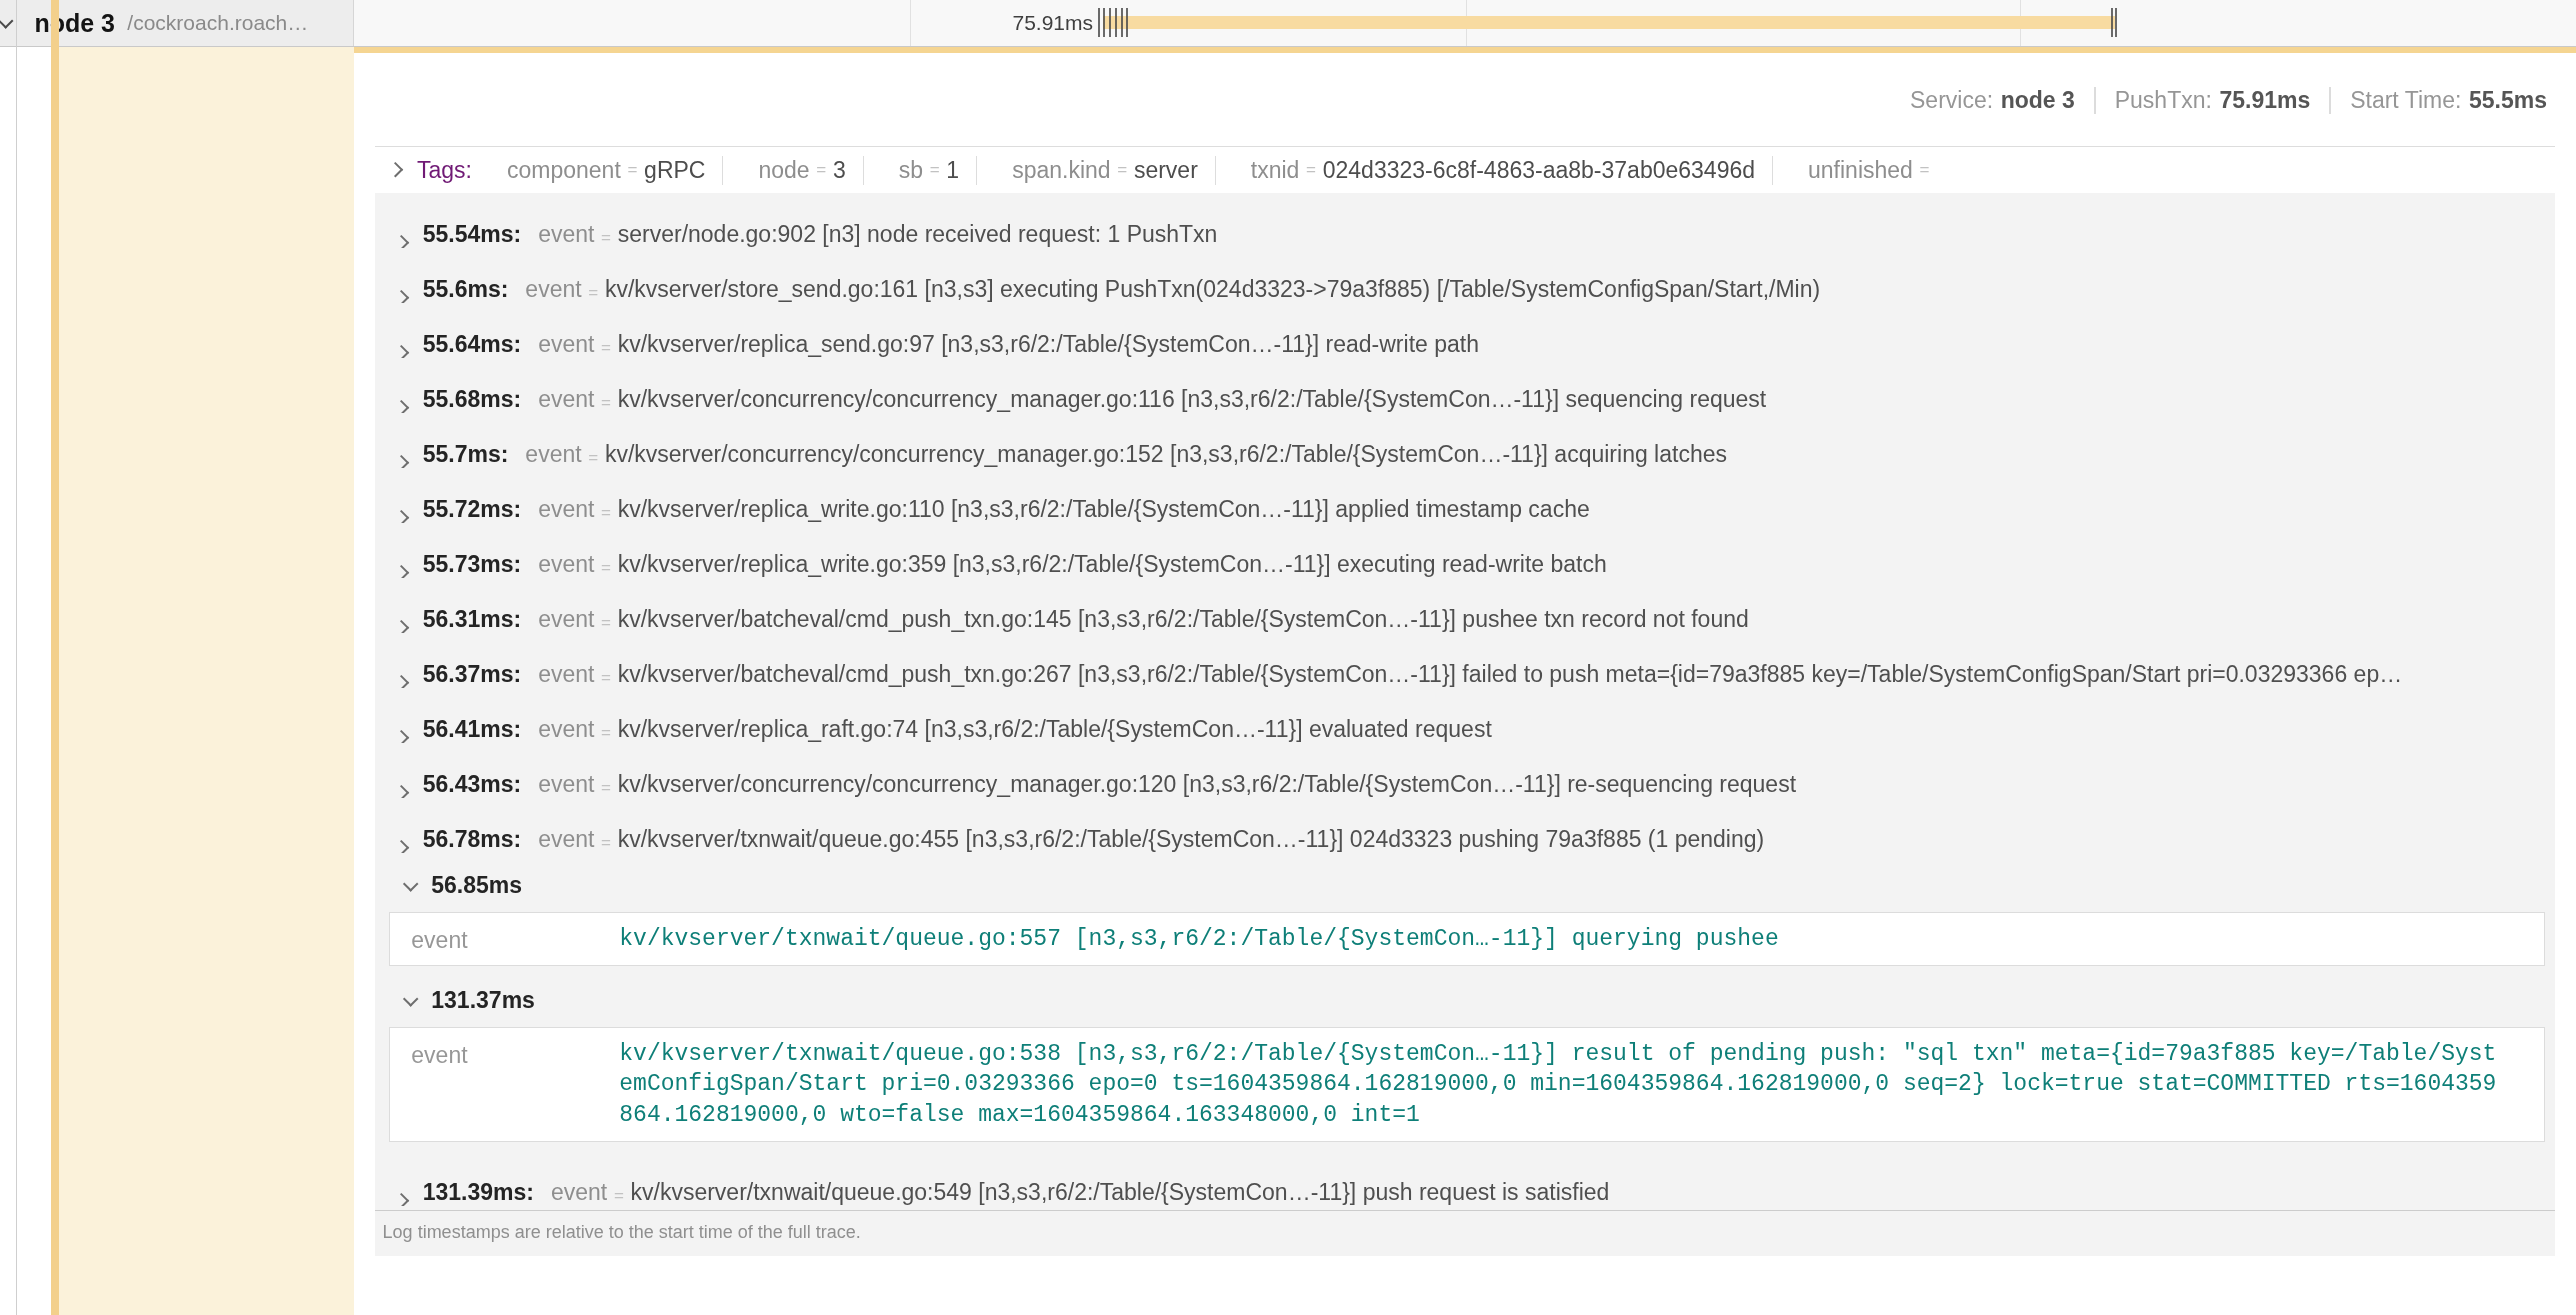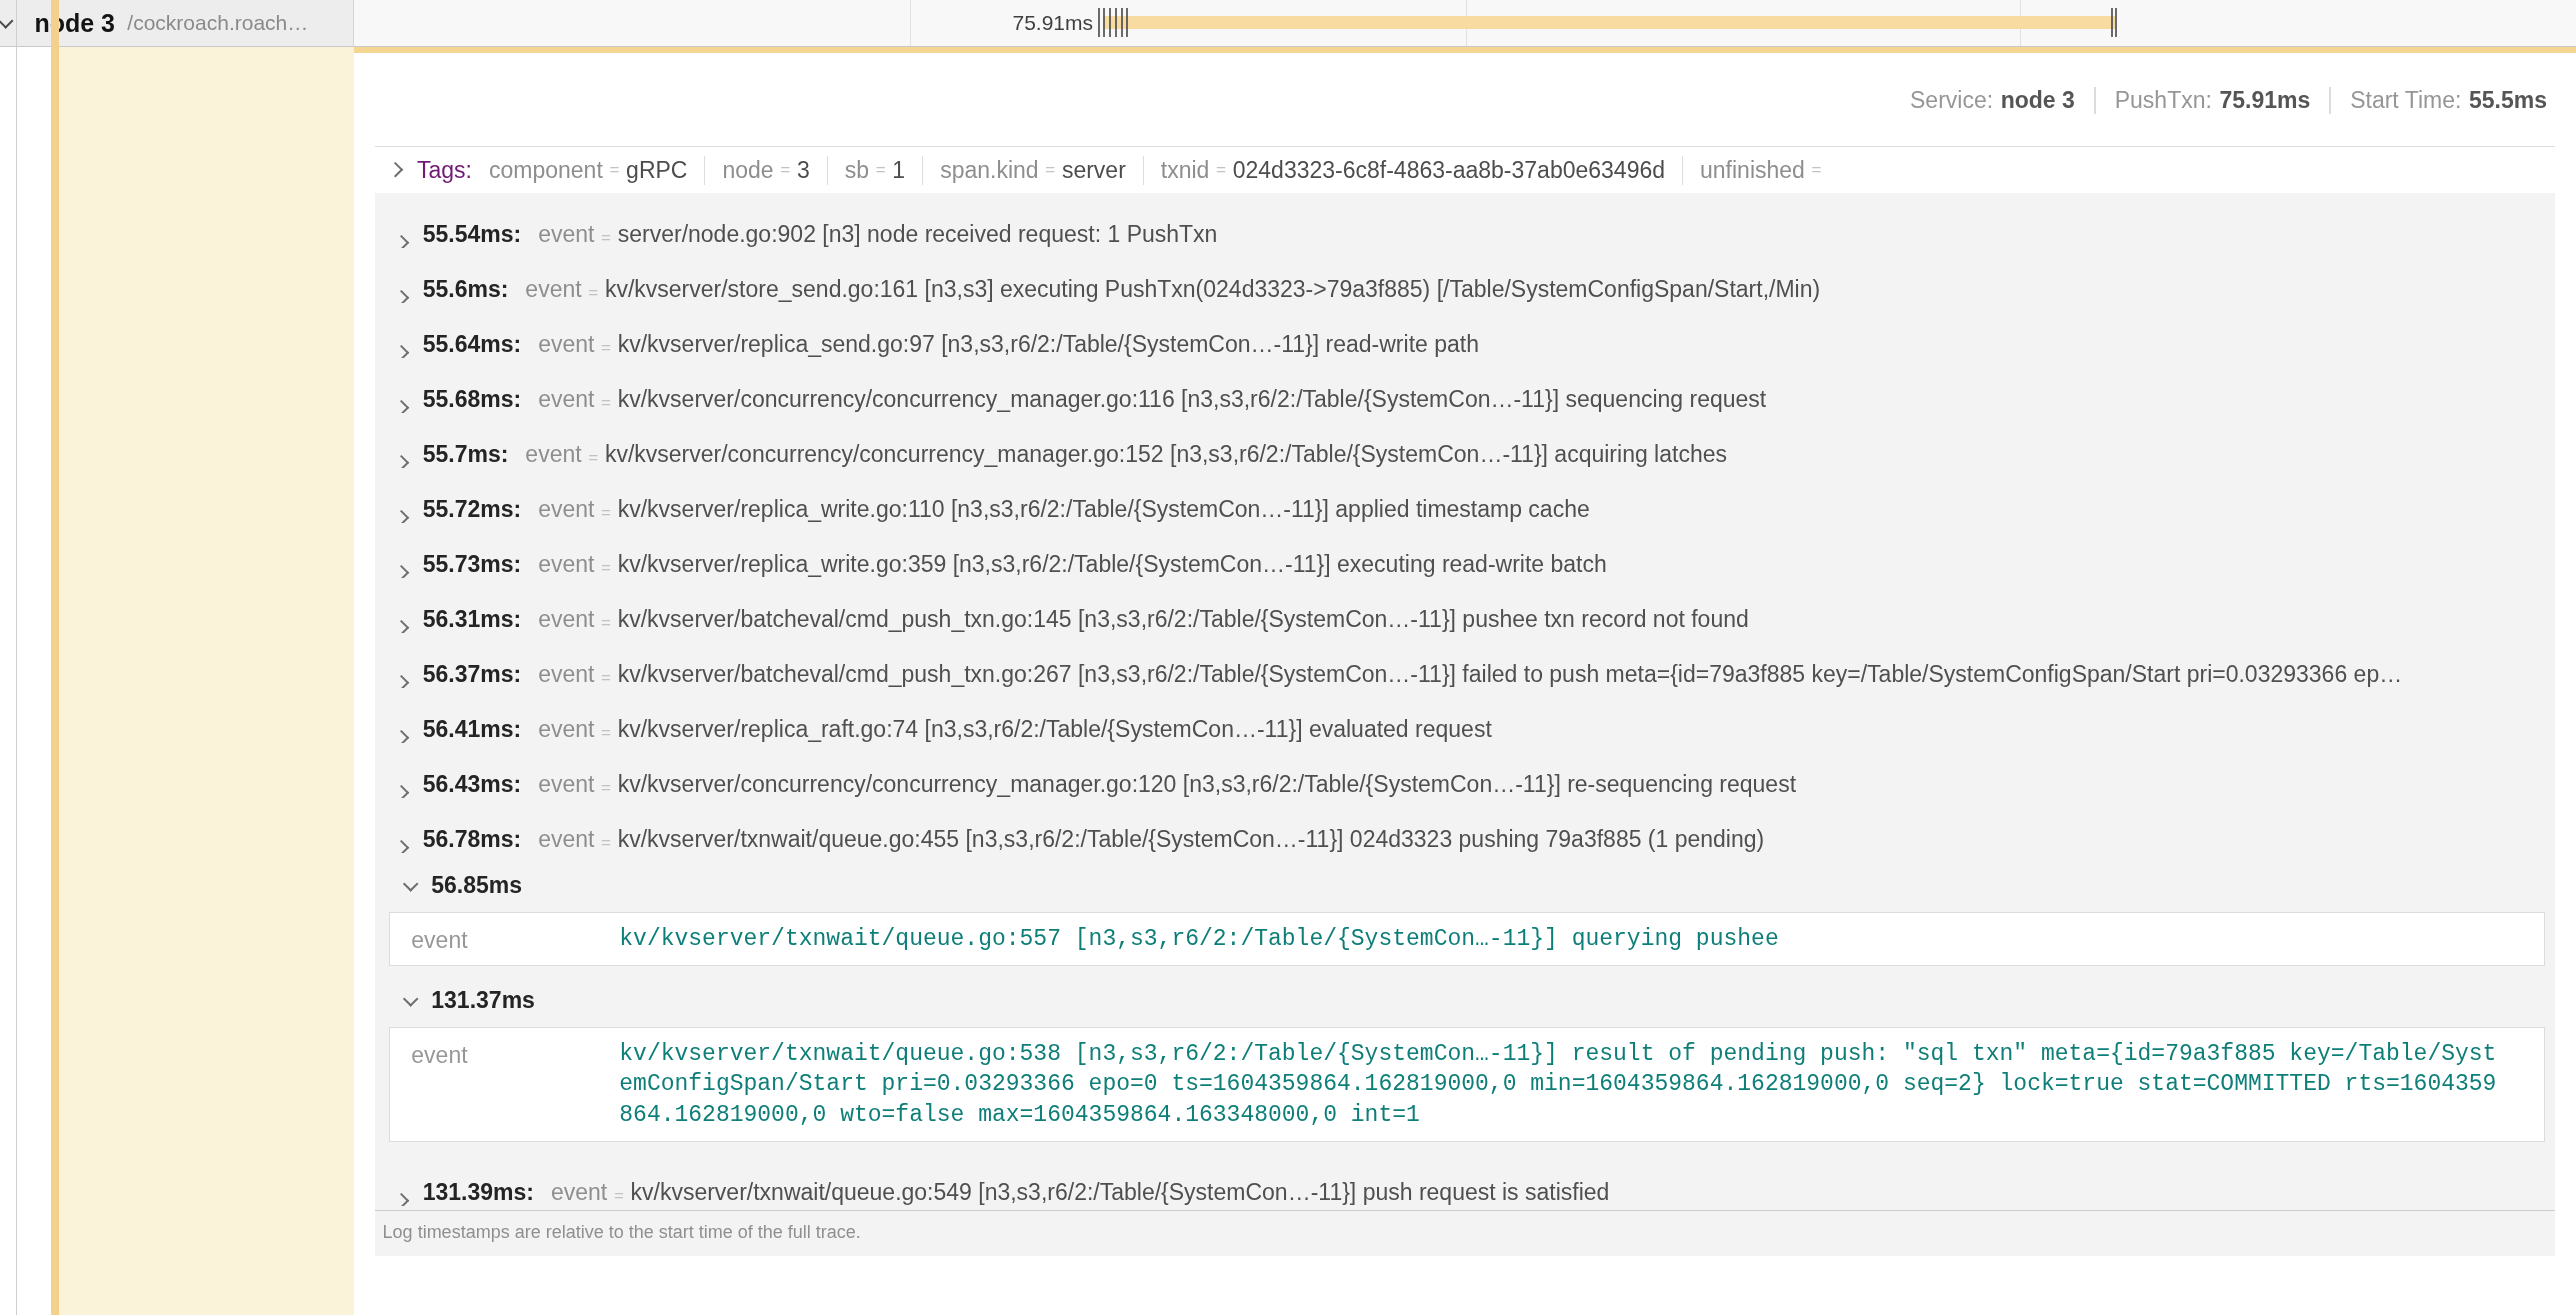--- a/index.html
+++ b/index.html
@@ -33,21 +33,21 @@
     background:#fff; border-top:6.7px solid #f5d592; padding:0 21px; z-index:2; }
   .panel-head { position:relative; height:94px; border-bottom:1px solid #ddd; }
   .panel-title { padding-top:27px; font-size:32px; font-weight:bold; color:#282828; letter-spacing:0.2px; }
   .meta { position:absolute; right:8px; top:34px; font-size:23px; color:#969696; white-space:nowrap; display:flex; align-items:center; }
   .meta b { color:#555; margin-left:7.6px; }
   .meta .sep { display:inline-block; width:1.9px; height:27px; background:#dcdcdc; margin:0 19px; }
 
   
   .tags-row { height:46px; display:flex; align-items:center; font-size:23px; white-space:nowrap; overflow:hidden; }
   .tags-label { font-weight:normal; color:#701a75; margin:0 17px 0 15.3px; }
-  .tag-key { color:#8e8e8e; }
+  .tag-key { color:#8e8e8e;margin-left:18px; }
   .tag-eq { color:#c2c2c2; font-size:17px; margin:0 6.7px; }
   .tag-val { color:#4d4d4d; }
   .tag-sep { display:inline-block; width:1px; height:29px; background:#ddd; margin:0 17px; }
 
   
   .logs { background:#f3f3f3; }
   .logs-header { height:50px; background:#e2e2e2; display:flex; align-items:center; padding-left:14.3px; font-size:24px; }
   .logs-label { font-weight:bold; color:#3f3f3f; margin-left:15.3px; }
   .logs-count { color:#5f5f5f; margin-left:8.6px; }
   .log-row { height:55px; display:flex; align-items:flex-end; padding-left:21px; font-size:23px;

